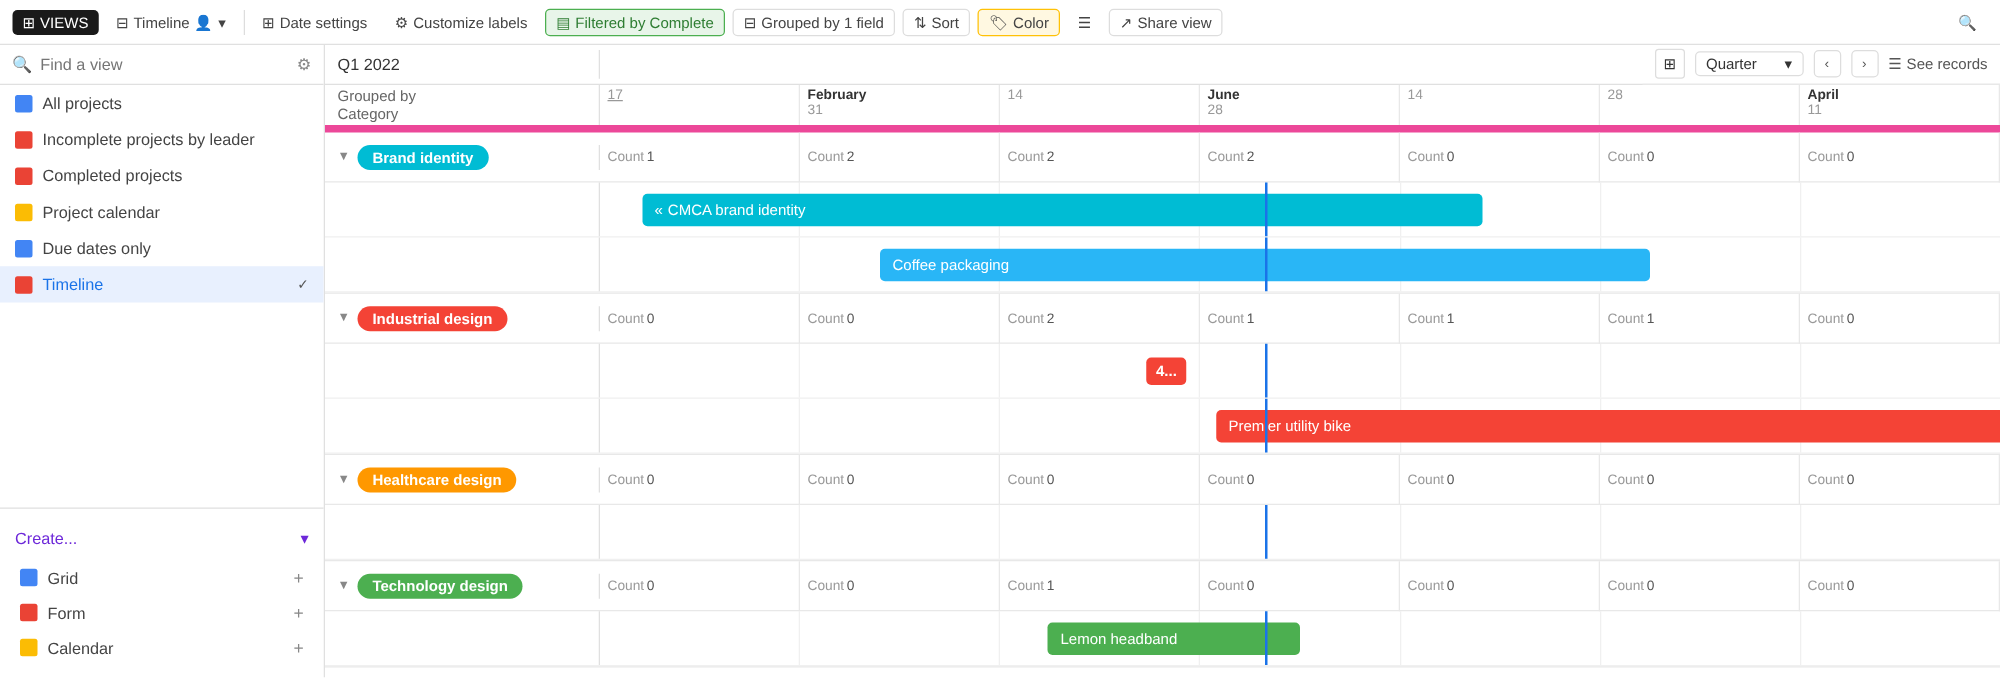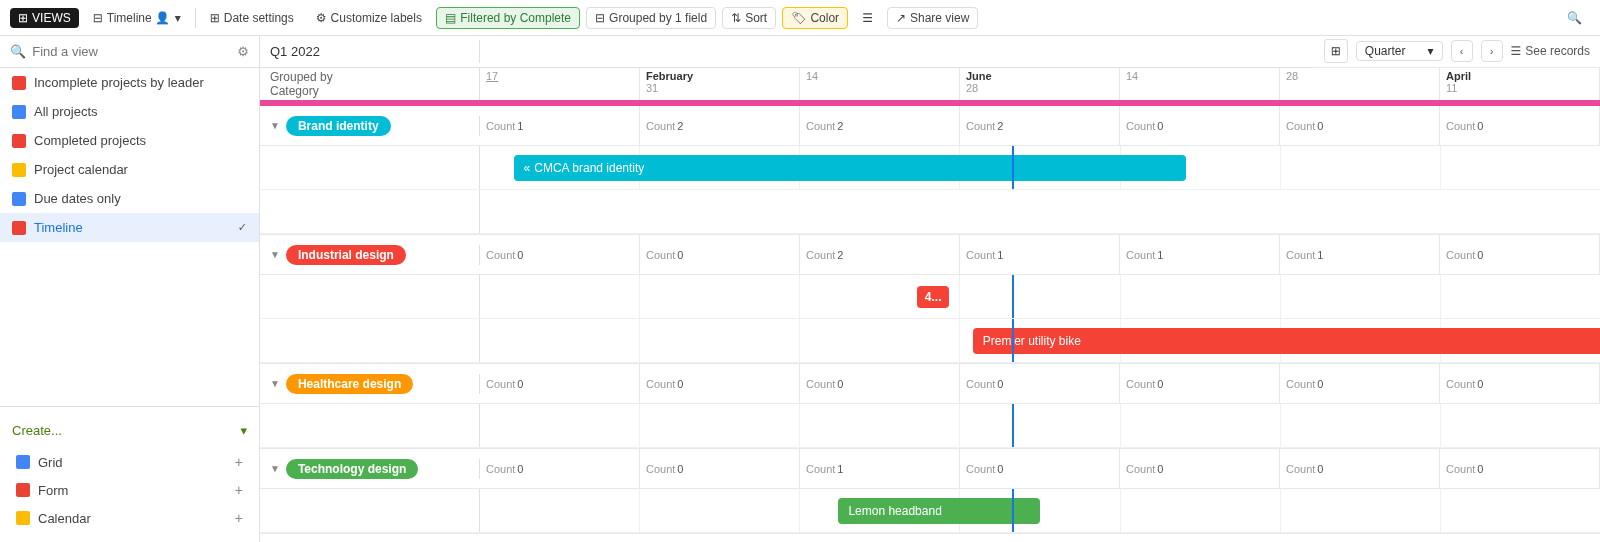--- a/index.html
+++ b/index.html
@@ -54,21 +54,21 @@
     .icon-list { background: #ea4335; }
     .icon-cal { background: #fbbc04; }
     .icon-timeline { background: #ea4335; }
     .checkmark { margin-left: auto; color: #555; font-size: 11px; }
 
     .sidebar-create {
       border-top: 1px solid #e0e0e0; padding: 10px 12px;
     }
     .create-header {
       display: flex; align-items: center; justify-content: space-between;
-      padding: 6px 0; font-size: 13px; color: #4d7c0f; cursor: pointer;
+      padding: 6px 0; font-size: 13px; color: #6d28d9; cursor: pointer;
     }
     .create-options { padding-top: 4px; }
     .create-option {
       display: flex; align-items: center; gap: 8px; justify-content: space-between;
       padding: 6px 4px; cursor: pointer; font-size: 13px; color: #444;
     }
     .plus-icon { color: #888; font-size: 14px; }
 
     
     .timeline-area {
@@ -236,26 +236,26 @@
 <div class="main-layout">
 
   <div class="sidebar">
     <div class="sidebar-search">
       <span>🔍</span>
       <input type="text" placeholder="Find a view" style="">
       <span style="color:#888;cursor:pointer;">⚙</span>
     </div>
     <div class="sidebar-nav">
       <div class="nav-item">
+        <span class="nav-icon icon-grid"></span>
+        <span>All projects</span>
+      </div>
+      <div class="nav-item">
         <span class="nav-icon icon-list"></span>
         <span>Incomplete projects by leader</span>
-      </div>
-      <div class="nav-item">
-        <span class="nav-icon icon-grid"></span>
-        <span>All projects</span>
       </div>
       <div class="nav-item">
         <span class="nav-icon icon-list"></span>
         <span>Completed projects</span>
       </div>
       <div class="nav-item">
         <span class="nav-icon icon-cal"></span>
         <span>Project calendar</span>
       </div>
       <div class="nav-item">
@@ -411,20 +411,35 @@
             <div class="today-line" style="left:47.5%;"></div>
             <div class="timeline-bar bar-cyan" style="left:3%;width:60%;">
               <span style="margin-right:4px;">«</span>
               <span>CMCA brand identity</span>
             </div>
           </div>
         </div>
 
         <div class="bar-row">
           <div class="bar-label-cell"></div>
+          <div class="bar-canvas">
+            <div style="position:absolute;top:0;bottom:0;display:flex;width:100%;pointer-events:none;">
+              <div style="flex:1;border-right:1px solid #f0f0f0;"></div>
+              <div style="flex:1;border-right:1px solid #f0f0f0;"></div>
+              <div style="flex:1;border-right:1px solid #f0f0f0;"></div>
+              <div style="flex:1;border-right:1px solid #f0f0f0;"></div>
+              <div style="flex:1;border-right:1px solid #f0f0f0;"></div>
+              <div style="flex:1;border-right:1px solid #f0f0f0;"></div>
+              <div style="flex:1;"></div>
+            </div>
+            <div class="today-line" style="left:47.5%;"></div>
+            <div class="timeline-bar bar-cyan2" style="left:20%;width:55%;">
+              <span>Coffee packaging</span>
+            </div>
+          </div>
         </div>
       </div>
 
       <div class="group-row">
         <div class="group-header-row">
           <div class="group-label-cell">
             <span class="collapse-arrow">▼</span>
             <span class="group-badge badge-red">Industrial design</span>
           </div>
           <div class="count-cells">

